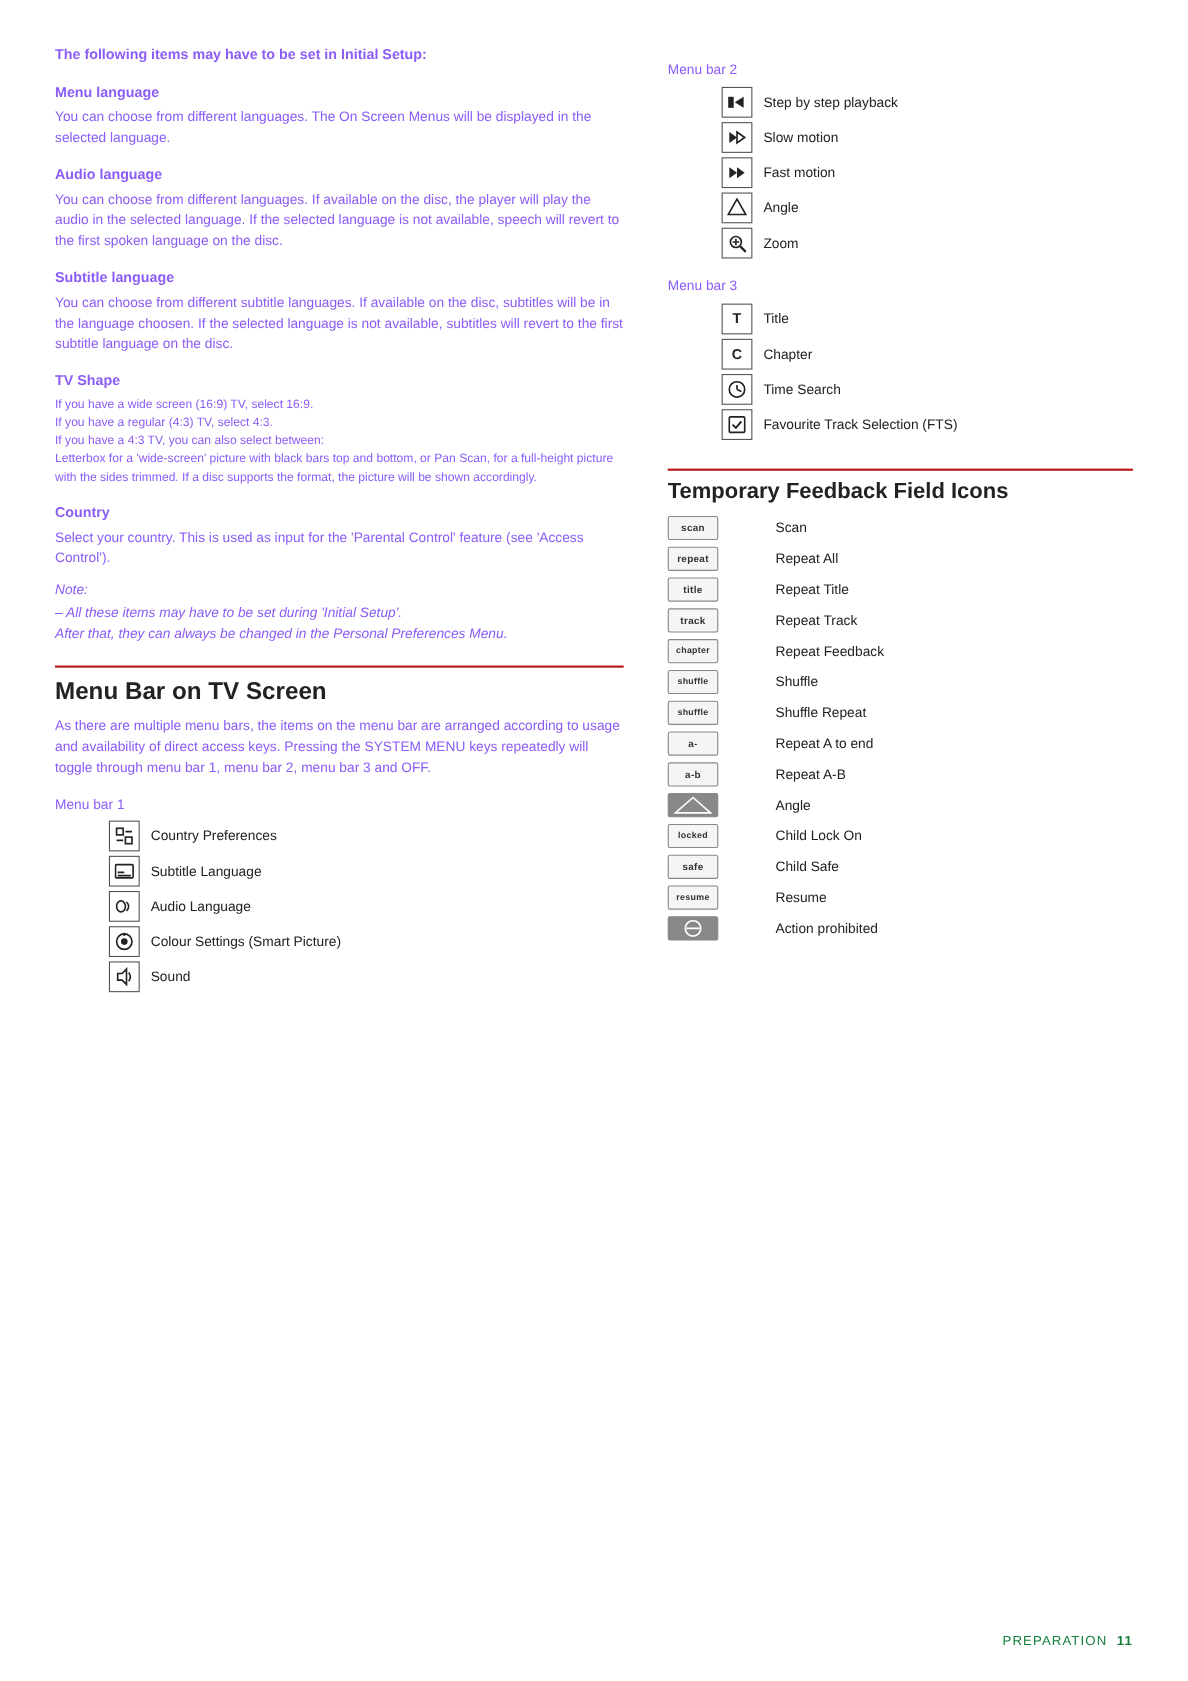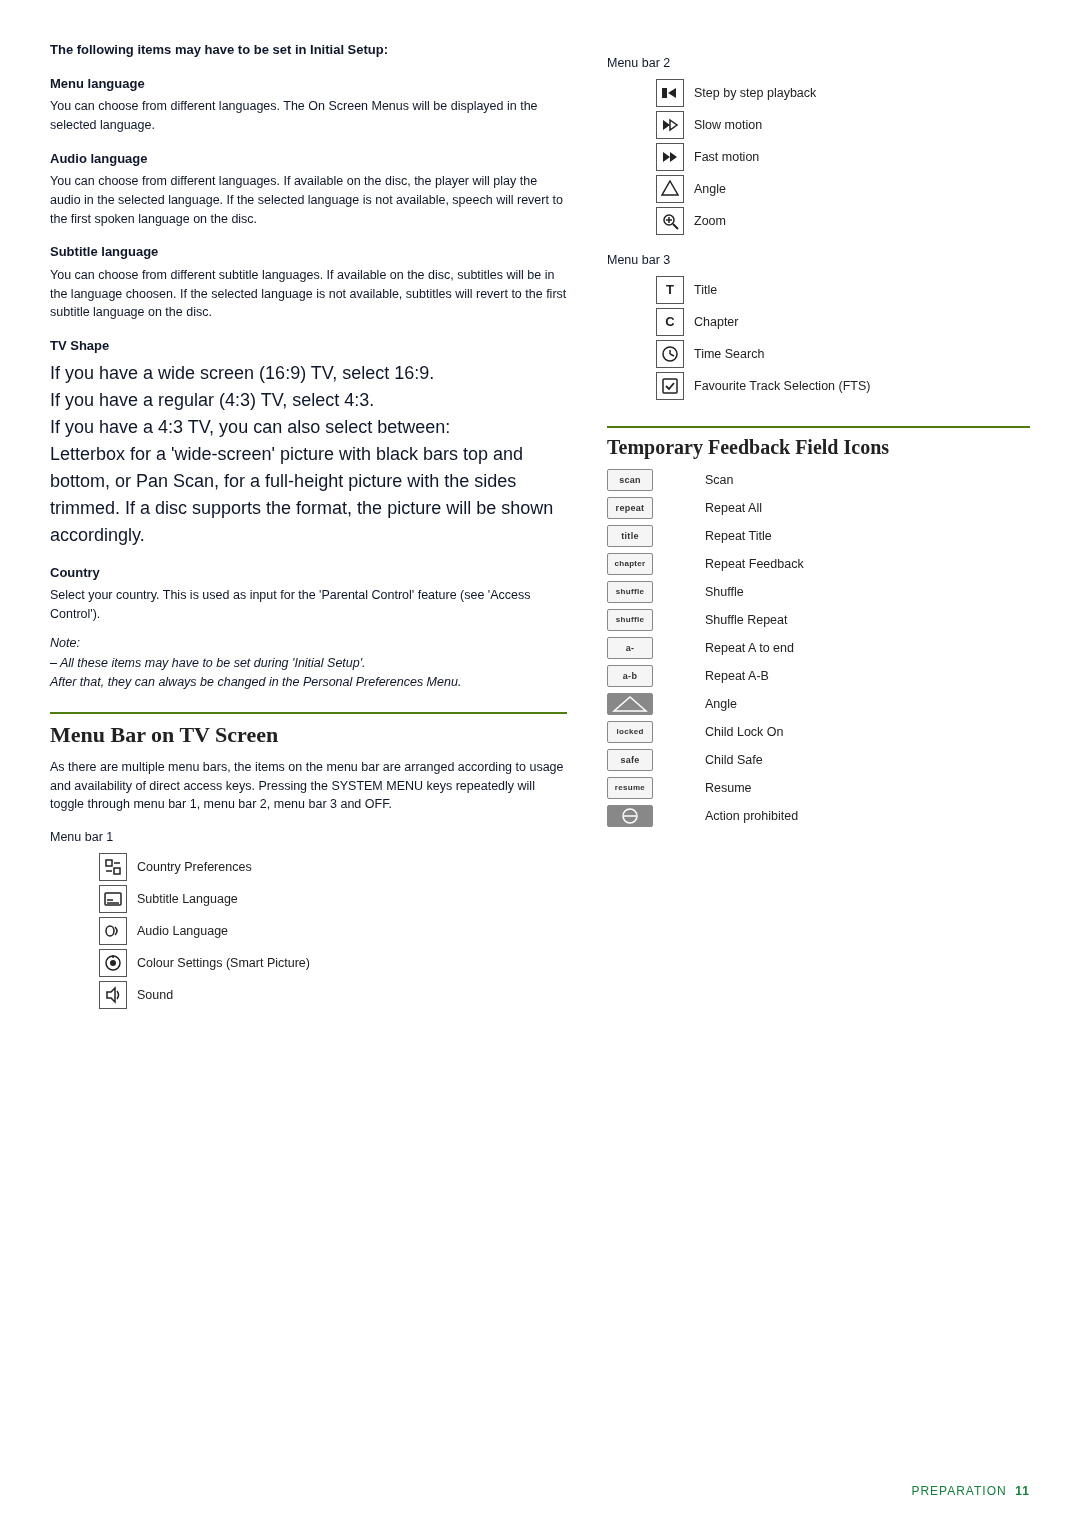--- a/index.html
+++ b/index.html
@@ -18,42 +18,41 @@
     }
     .left-col {
       flex: 1.1;
     }
     .right-col {
       flex: 0.9;
     }
     h2.section-title {
       font-size: 22px;
       font-weight: bold;
-      border-top: 2px solid #4d7c0f;
+      border-top: 2px solid #b91c1c;
       padding-top: 8px;
       margin-bottom: 10px;
       margin-top: 20px;
-      font-family: Liberation Serif, serif;
     }
     .bold-heading {
       font-weight: bold;
       font-size: 13px;
       margin-bottom: 4px;
       margin-top: 14px;
     }
     .intro-bold {
       font-weight: bold;
       font-size: 13px;
       margin-bottom: 8px;
     }
     p {
       font-size: 12.5px;
       line-height: 1.5;
       margin-bottom: 6px;
-      color: #0f172a;
+      color: #8b5cf6;
     }
     .note-section {
       margin-top: 10px;
     }
     .note-label {
       font-style: italic;
       font-size: 12.5px;
       margin-bottom: 2px;
     }
     .note-text {
@@ -163,21 +162,21 @@
         <p>You can choose from different languages. If available on the disc, the player will play the audio in the selected language. If the selected language is not available, speech will revert to the first spoken language on the disc.</p>
       </div>
 
       <div>
         <p class="bold-heading">Subtitle language</p>
         <p>You can choose from different subtitle languages. If available on the disc, subtitles will be in the language choosen. If the selected language is not available, subtitles will revert to the first subtitle language on the disc.</p>
       </div>
 
       <div>
         <p class="bold-heading">TV Shape</p>
-        <p style="line-height:1.5; font-size:18px;">
+        <p style="line-height:1.5; font-size:11px;">
           If you have a wide screen (16:9) TV, select 16:9.<br>
           If you have a regular (4:3) TV, select 4:3.<br>
           If you have a 4:3 TV, you can also select between:<br>
           Letterbox for a 'wide-screen' picture with black bars top and bottom, or Pan Scan, for a full-height picture with the sides trimmed. If a disc supports the format, the picture will be shown accordingly.
         </p>
       </div>
 
       <div>
         <p class="bold-heading">Country</p>
         <p>Select your country. This is used as input for the 'Parental Control' feature (see 'Access Control').</p>
@@ -352,20 +351,26 @@
         <span>Repeat All</span>
       </div>
       <div class="feedback-item">
         <div class="fb-icon">
             <span>title</span>
           </div>
         <span>Repeat Title</span>
       </div>
       <div class="feedback-item">
         <div class="fb-icon">
+            <span>track</span>
+          </div>
+        <span>Repeat Track</span>
+      </div>
+      <div class="feedback-item">
+        <div class="fb-icon">
             <span style="font-size:8px;">chapter</span>
           </div>
         <span>Repeat Feedback</span>
       </div>
       <div class="feedback-item">
         <div class="fb-icon">
             <span style="font-size:8px;">shuffle</span>
           </div>
         <span>Shuffle</span>
       </div>

